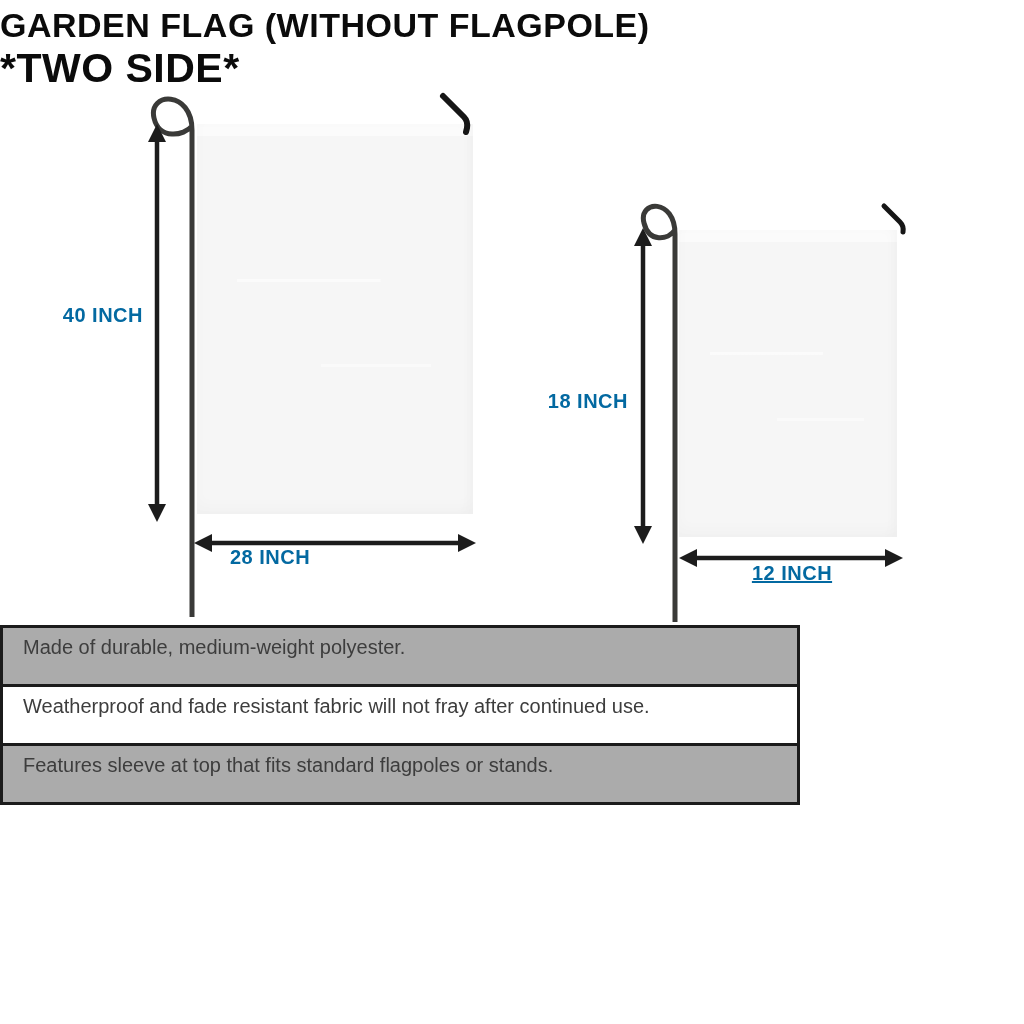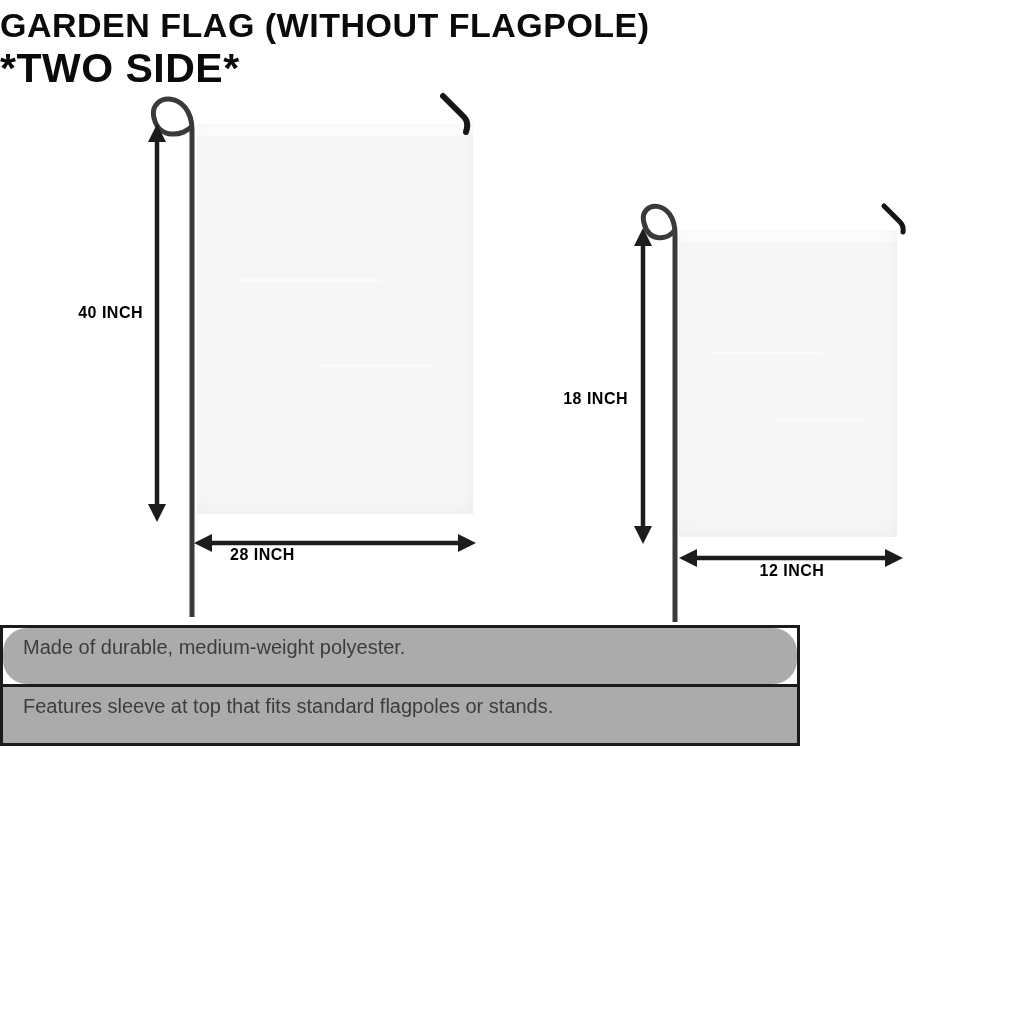--- a/index.html
+++ b/index.html
@@ -17,40 +17,40 @@
     position:absolute;
     background:
       linear-gradient(rgba(255,255,255,.55), rgba(255,255,255,.55)) no-repeat 30% 40%/52% 3px,
       linear-gradient(rgba(255,255,255,.45), rgba(255,255,255,.45)) no-repeat 75% 62%/40% 3px,
       linear-gradient(#fbfbfb 0 12px, var(--flagfill) 12px);
     box-shadow: inset 0 -8px 14px rgba(0,0,0,.02), inset -6px 0 10px rgba(0,0,0,.015);
   }
   .large-flag-rect{left:197px;top:124px;width:276px;height:390px;}
   .small-flag-rect{left:679px;top:230px;width:218px;height:307px;}
   .dim-label{
-    position:absolute;font-weight:700;font-size:16px;color:#000000;letter-spacing:.5px;white-space:nowrap;
+    position:absolute;font-weight:700;font-size:20px;color:#0369a1;letter-spacing:.5px;white-space:nowrap;
   }
   .lbl-40{left:38px;top:304px;width:105px;text-align:right;}
   .lbl-28{left:230px;top:546px;width:212px;text-align:left;}
   .lbl-18{left:523px;top:352px;width:105px;text-align:right;margin-top:38px;}
-  .lbl-12{left:686px;top:562px;width:212px;text-align:center;}
+  .lbl-12{left:686px;top:562px;width:212px;text-align:center;text-decoration:underline;}
   svg{position:absolute;overflow:visible;}
   .stroke-pole{stroke:#3a3a38;stroke-width:5;fill:none;}
   .stroke-hook{stroke:#161616;stroke-width:6;fill:none;stroke-linecap:round;stroke-linejoin:round;}
   .stroke-arrow{stroke:#1c1c1c;stroke-width:4.5;fill:none;}
   .arrow-head{fill:#1c1c1c;stroke:none;}
   .spec-table{
     position:absolute;left:0;top:625px;width:794px;
     border:3px solid var(--border);border-left-width:3px;background:#ffffff;
   }
   .spec-row{
     height:49px;padding:7px 8px 0 20px;font-size:20px;color:var(--tabletext);
     border-top:3px solid var(--border);background:#ffffff;line-height:1.25;
   }
-  .spec-row:first-child{border-top:none;border-radius:24px;}
+  .spec-row:first-child{border-top:none;}
   .spec-row.shaded{background:var(--shaded);}
 </style>
 </head>
 <body>
 
 <div id="canvas" style="--shaded: #ababab; --border: #1b1b1b; --flagfill: #f6f6f6; --tabletext: #3d3d3d;">
 
   <div class="title">
     <div>GARDEN FLAG (WITHOUT FLAGPOLE)</div>
     <div class="l2">*TWO SIDE*</div>
@@ -95,16 +95,17 @@
   <svg style="left:679px;top:545px;" width="224" height="26" viewBox="0 0 224 26">
     <line class="stroke-arrow" x1="15" y1="13" x2="209" y2="13"></line>
     <polygon class="arrow-head" points="0,13 18,4 18,22"></polygon>
     <polygon class="arrow-head" points="224,13 206,4 206,22"></polygon>
   </svg>
   <div class="dim-label lbl-18">18 INCH</div>
   <div class="dim-label lbl-12">12 INCH</div>
 
   <div class="spec-table">
       <div class="spec-row shaded"><span>Made of durable, medium-weight polyester.</span></div>
+      <div class="spec-row"><span>Weatherproof and fade resistant fabric will not fray after continued use.</span></div>
       <div class="spec-row shaded"><span>Features sleeve at top that fits standard flagpoles or stands.</span></div>
     </div>
 
 </div>
 
 </body></html>

